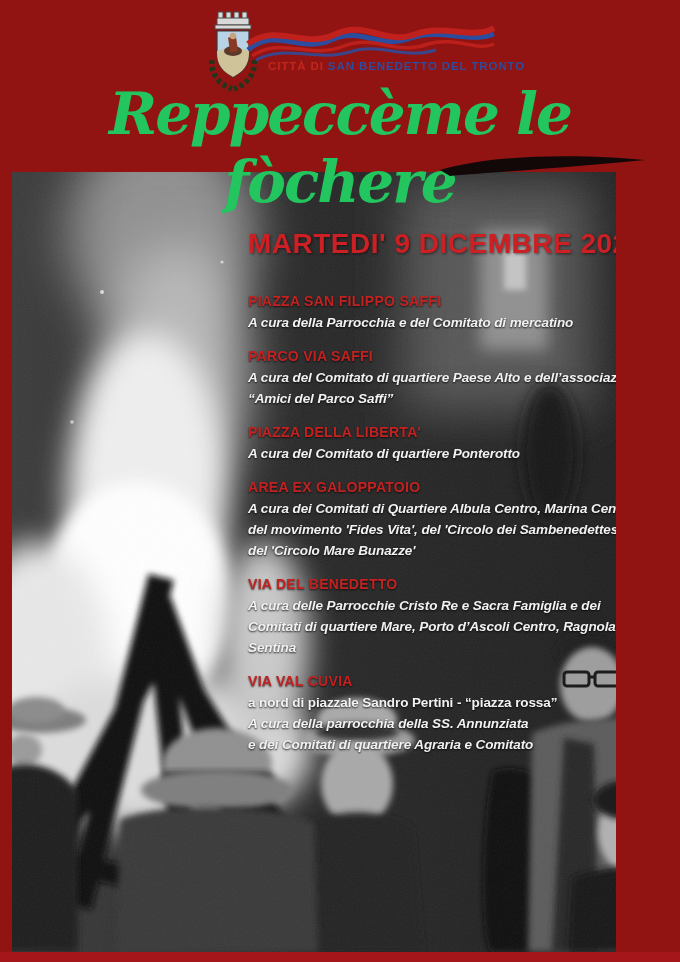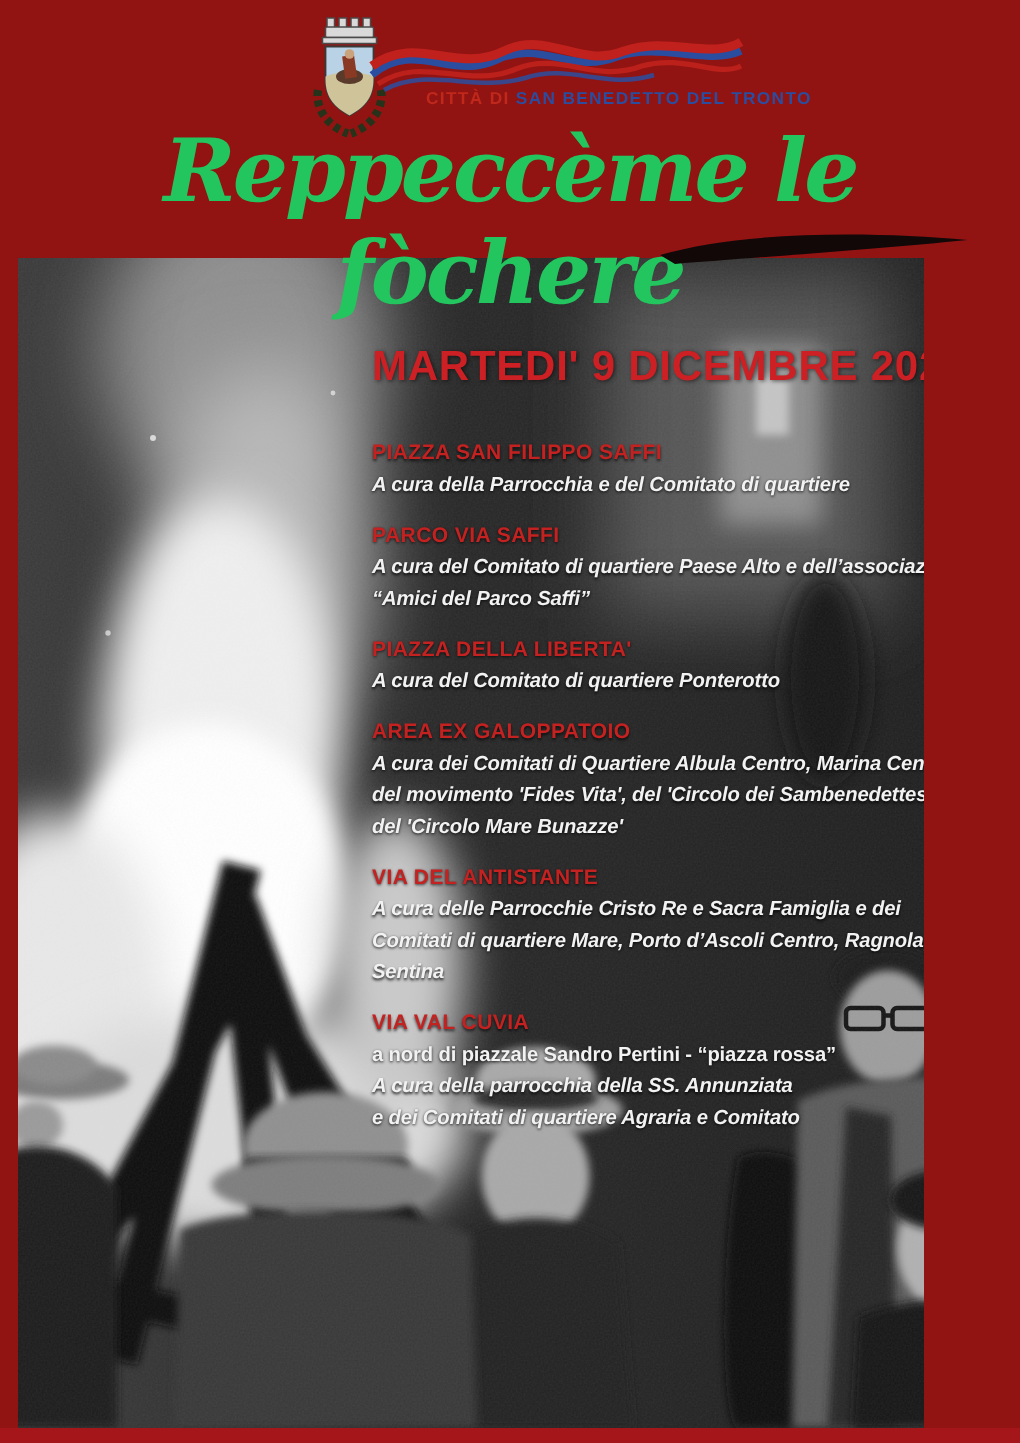--- a/index.html
+++ b/index.html
@@ -12,21 +12,21 @@
   }
 
   
   .crest { position:absolute; left:204px; top:10px; }
   .ribbon { position:absolute; left:246px; top:20px; }
   .city-line {
     position:absolute; left:268px; top:60px;
     font-size:11.5px; font-weight:bold; letter-spacing:0.9px;
     white-space:nowrap;
   }
-  .city-label { color:#c0281c;margin-left:16px; }
+  .city-label { color:#c0281c; }
   .city-name  { color:#2b4da0; }
 
   
   .title {
     position:absolute; top:80px; left:0; width:680px;
     text-align:center;
     font-family:"DejaVu Serif", serif;
     font-style:italic; font-weight:bold;
     font-size:58px; letter-spacing:-2px;
     color:#22c55e;
@@ -223,21 +223,21 @@
 
       <rect width="656" height="780" filter="url(#grainF)" opacity="0.55"></rect>
     </svg>
 
     <div class="overlay">
       <div class="date-heading">MARTEDI' 9 DICEMBRE 2025</div>
 
       <div class="event">
         <div class="event-location">PIAZZA SAN FILIPPO SAFFI</div>
         <div class="event-note"></div>
-        <div class="event-desc">A cura della Parrocchia e del Comitato di quartiere</div>
+        <div class="event-desc">A cura della Parrocchia e del Comitato di mercatino</div>
       </div>
 
       <div class="event">
         <div class="event-location">PARCO VIA SAFFI</div>
         <div class="event-note"></div>
         <div class="event-desc">A cura del Comitato di quartiere Paese Alto e dell’associazione
 “Amici del Parco Saffi”</div>
       </div>
 
 
@@ -249,21 +249,21 @@
 
       <div class="event">
         <div class="event-location">AREA EX GALOPPATOIO</div>
         <div class="event-note"></div>
         <div class="event-desc">A cura dei Comitati di Quartiere Albula Centro, Marina Centro,
 del movimento 'Fides Vita', del 'Circolo dei Sambenedettesi',
 del 'Circolo Mare Bunazze'</div>
       </div>
 
       <div class="event">
-        <div class="event-location">VIA DEL ANTISTANTE</div>
+        <div class="event-location">VIA DEL BENEDETTO</div>
         <div class="event-note"></div>
         <div class="event-desc">A cura delle Parrocchie Cristo Re e Sacra Famiglia e dei
 Comitati di quartiere Mare, Porto d’Ascoli Centro, Ragnola,
 Sentina</div>
       </div>
 
       <div class="event">
         <div class="event-location">VIA VAL CUVIA</div>
         <div class="event-note">a nord di piazzale Sandro Pertini - “piazza rossa”</div>
         <div class="event-desc">A cura della parrocchia della SS. Annunziata

